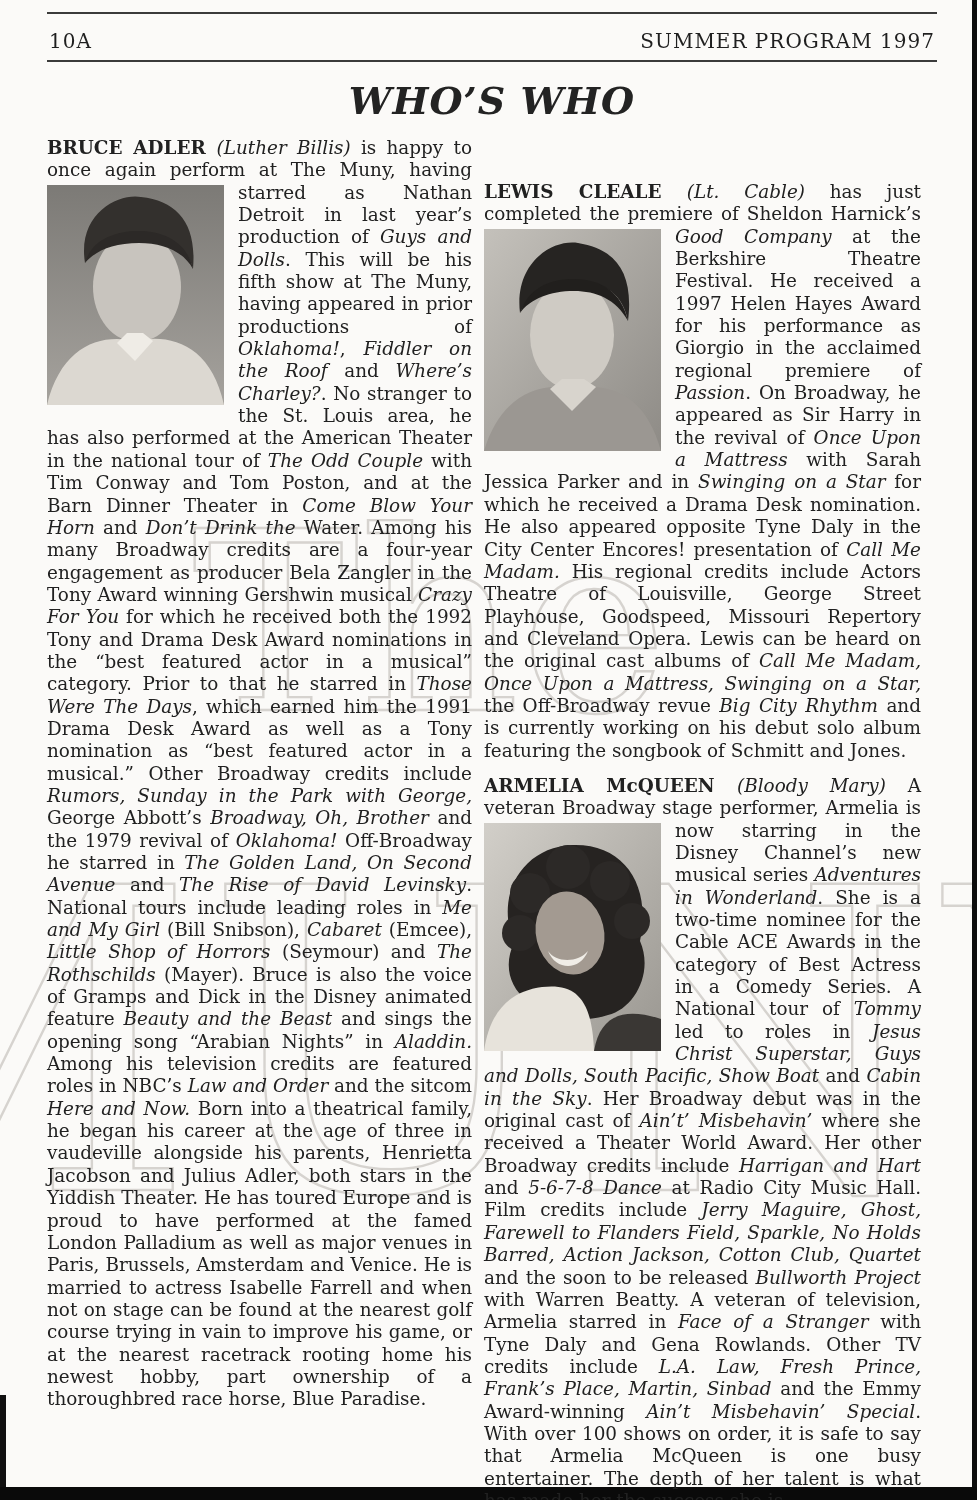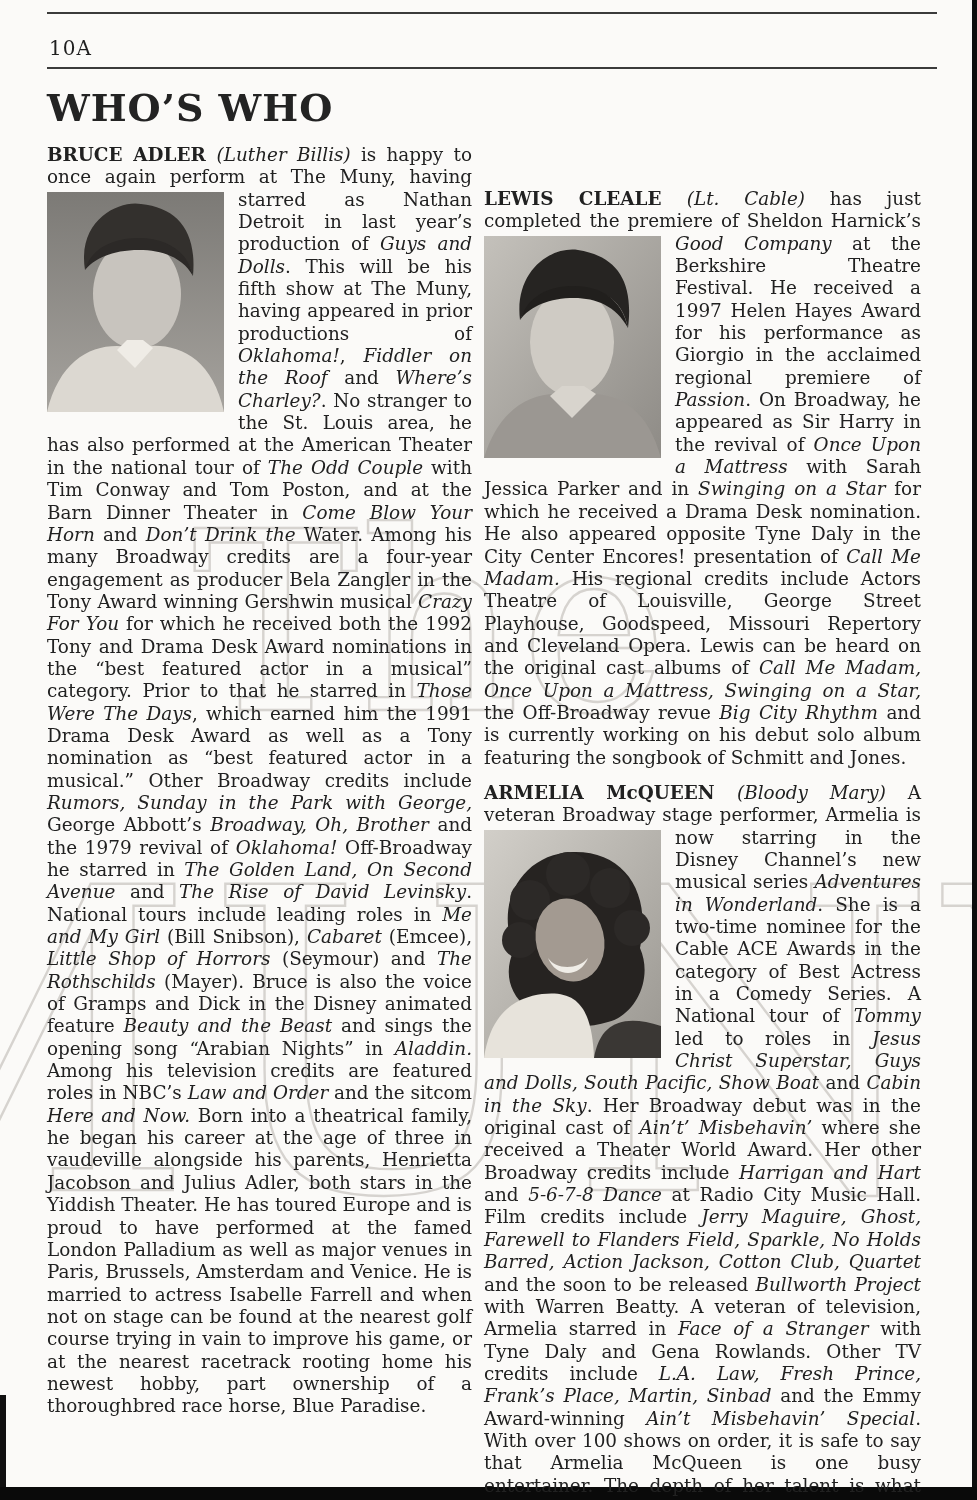--- a/index.html
+++ b/index.html
@@ -18,27 +18,27 @@
   
   .watermark{position:absolute;left:0;top:0;z-index:0;pointer-events:none;}
   .watermark text{
     font-family:"DejaVu Serif","Liberation Serif",serif;
     fill:none;stroke:#d6d3cf;stroke-width:2.4;
   }
   .content{position:relative;z-index:1;padding:12px 40px 0 47px;}
   .header-rule{border:none;border-top:2px solid #3b3b3b;margin:0;}
   .header-row{
     display:flex;justify-content:space-between;align-items:flex-end;
-    padding:22px 2px 7px 2px;
+    padding:15px 2px 7px 2px;
   }
   .page-number{font-size:20px;letter-spacing:1px;}
   .edition{font-size:20px;letter-spacing:1px;}
   .page-title{
-    font-size:38px;font-weight:bold;
-    letter-spacing:1px;margin:16px 0 14px 0;color:#232323;
+    text-align:center;font-size:38px;font-weight:bold;
+    letter-spacing:1px;margin:16px 0 14px 0;color:#232323;font-style:italic;
   }
   .columns{display:flex;gap:12px;}
   .col-left{width:425px;}
   .col-right{width:437px;margin-top:44px;}
   p.bio{
     margin:0;text-align:justify;
     font-size:18.4px;line-height:22.35px;
     color:#212121;
   }
   p.bio.second{margin-top:13px;}
@@ -60,20 +60,21 @@
   <svg class="watermark" width="977" height="1500" viewBox="0 0 977 1500" aria-hidden="true">
     <text x="430" y="710" font-size="250" text-anchor="middle">The</text>
     <text x="500" y="1190" font-size="420" text-anchor="middle" letter-spacing="10">MUNY</text>
   </svg>
 
   <div class="content">
 
     <hr class="header-rule">
     <div class="header-row">
       <span class="page-number">10A</span>
+      <span class="edition">SUMMER PROGRAM 1997</span>
     </div>
     <hr class="header-rule">
 
     <h1 class="page-title">WHO’S WHO</h1>
 
     <div class="columns">
 
       <div class="col-left">
         <p class="bio">
           <span class="ph-spacer"></span>

